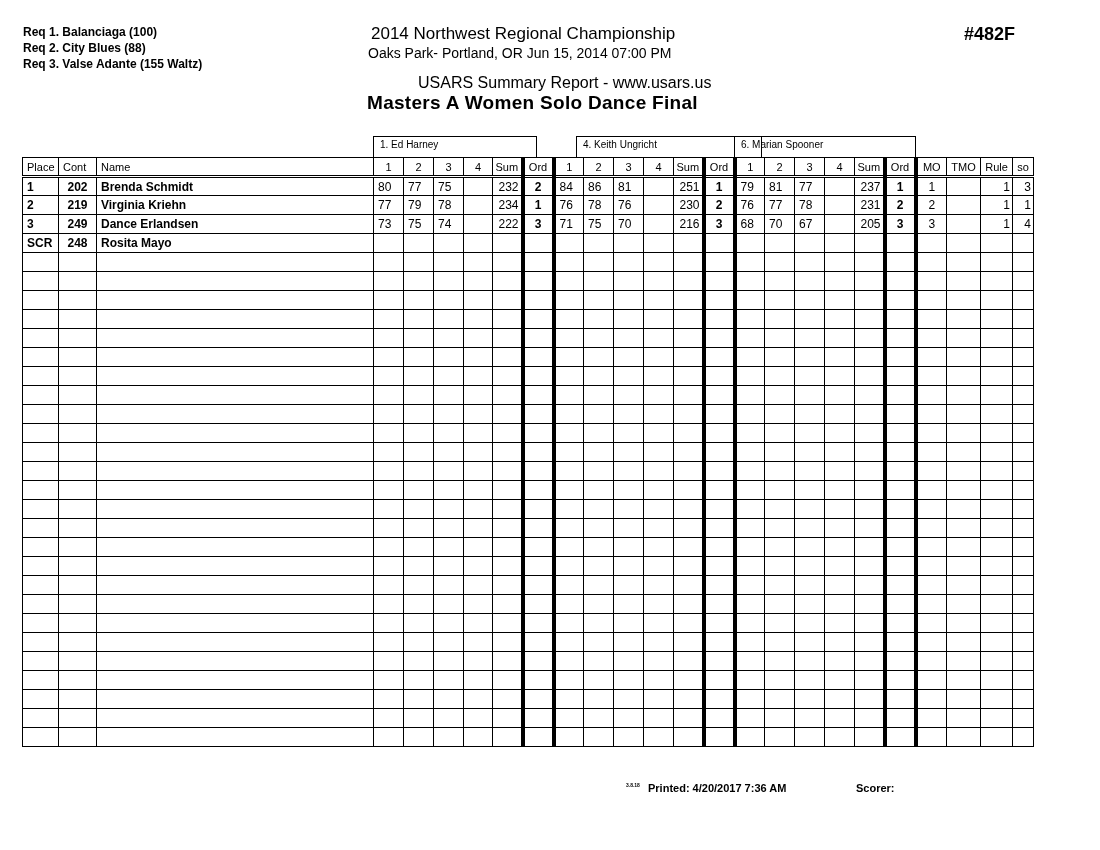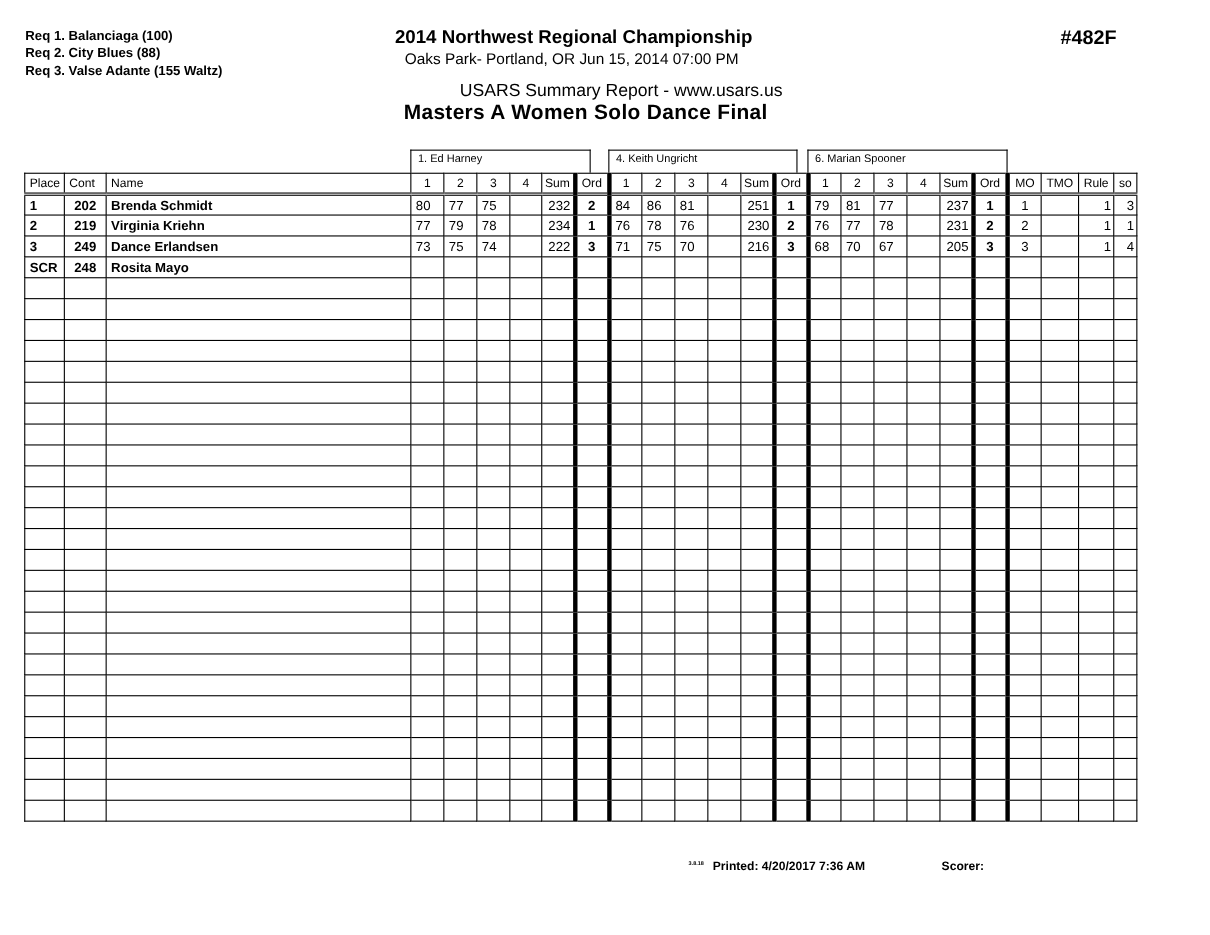--- a/index.html
+++ b/index.html
@@ -1,19 +1,19 @@
 <!DOCTYPE html>
 <html><head>
 <meta charset="utf-8">
 <style>
   html, body { margin:0; padding:0; background:#fff; }
   body { width:1100px; height:850px; position:relative; overflow:hidden; font-family:"Liberation Sans", sans-serif; color:#000; }
   .abs { position:absolute; white-space:nowrap; }
   .req { left:23px; font-size:12px; font-weight:bold; line-height:16px; }
-  .title1 { left:359px; top:24px; font-size:17px; font-weight:bold;text-align:center; }
+  .title1 { left:371px; top:24px; font-size:17px; font-weight:normal;text-align:center; }
   .title2 { left:368px; top:45px; font-size:14px; }
   .title3 { left:367px; top:64px; font-size:19px; font-weight:bold; letter-spacing:0.3px;margin-top:28px; }
   .title4 { left:374px; top:74px; font-size:16px;margin-left:44px; }
   .evnum { left:964px; top:24px; font-size:18px; font-weight:bold; }
 
   table.grid { position:absolute; left:22px; top:157px; border-collapse:collapse; table-layout:fixed;border-radius:22px; }
   table.grid td { border:1px solid #000; height:19px; padding:0 2px; font-size:12px; overflow:hidden; white-space:nowrap; box-sizing:border-box; }
   table.grid tr.hdr td { font-size:11px; border-bottom:3px double #000; }
   table.grid td.c { text-align:center; }
   table.grid td.r { text-align:right; }
@@ -33,21 +33,21 @@
 <div class="abs req" style="top:40px">Req  2.  City Blues (88)</div>
 <div class="abs req" style="top:56px">Req  3.  Valse Adante (155 Waltz)</div>
 
 <div class="abs title1">2014 Northwest Regional Championship</div>
 <div class="abs title2">Oaks Park- Portland, OR  Jun 15, 2014  07:00 PM</div>
 <div class="abs title3">Masters A Women Solo Dance Final</div>
 <div class="abs title4">USARS Summary Report - www.usars.us</div>
 <div class="abs evnum">#482F</div>
 
 <div class="judge-box" style="left:373px;width:164px">1.  Ed Harney</div>
-<div class="judge-box" style="left:553px;width:172px">4.  Keith Ungricht</div>
+<div class="judge-box" style="left:576px;width:186px">4.  Keith Ungricht</div>
 <div class="judge-box" style="left:734px;width:182px">6.  Marian Spooner</div>
 
 <table class="grid">
   <colgroup>
     <col style="width:36px">
       <col style="width:38px">
       <col style="width:277px">
     <col style="width:30px">
       <col style="width:30px">
       <col style="width:30px">

